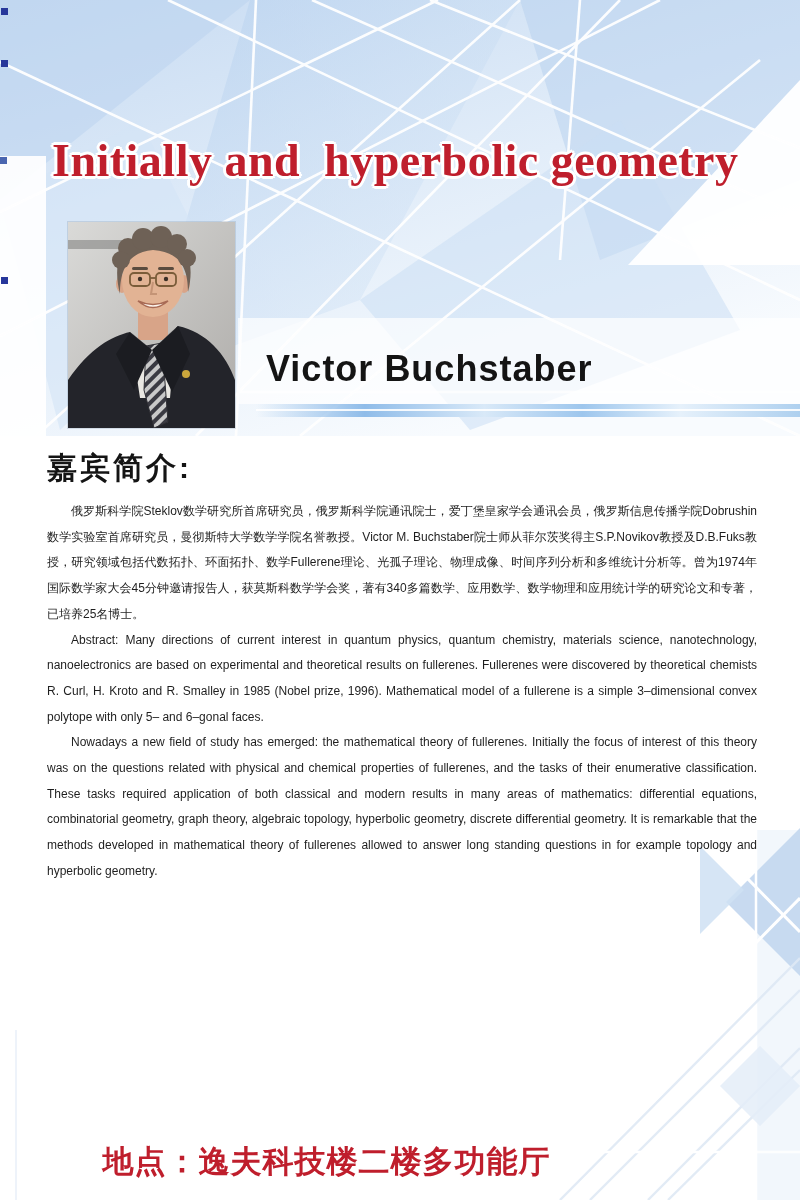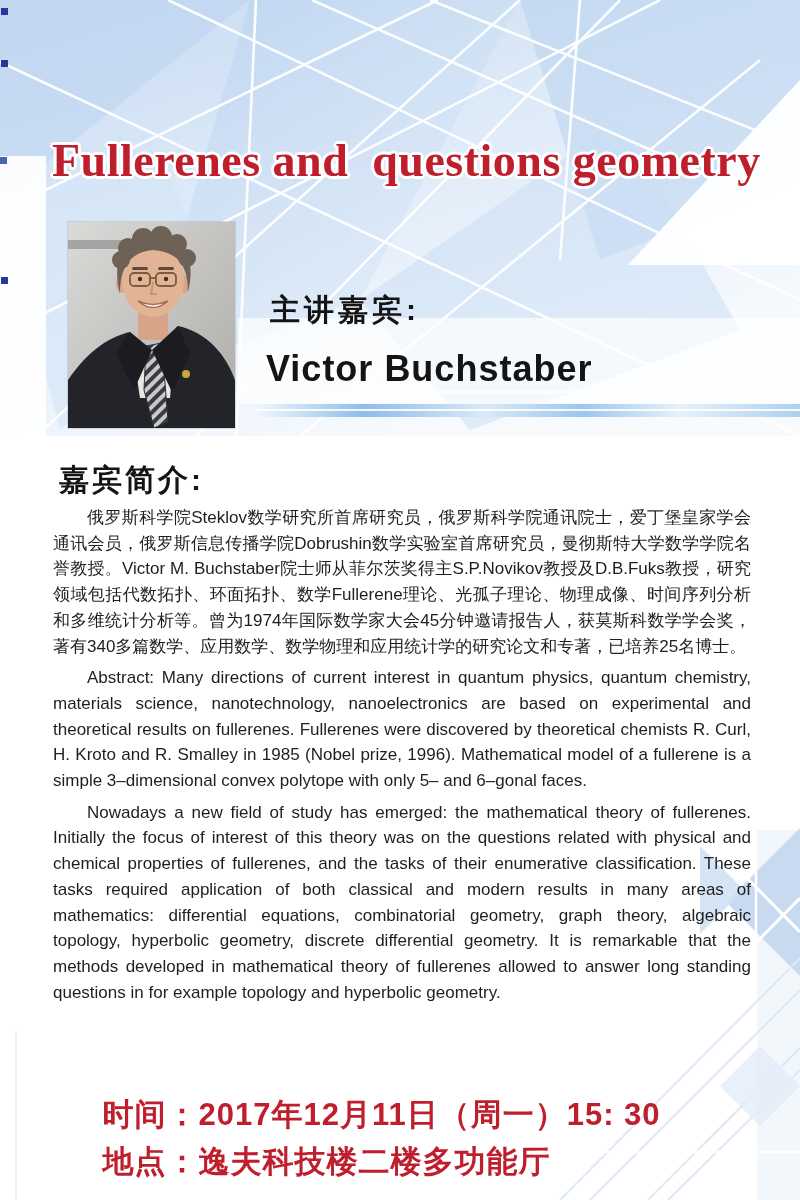--- a/index.html
+++ b/index.html
@@ -45,29 +45,29 @@
     left:256px;top:404px;width:544px;height:13px;
     background:linear-gradient(90deg,
       rgba(173,208,240,0) 0%, #8fbce9 20%, #d9e9f8 42%,
       #9dc6ed 60%, #e6f1fb 78%, #aed0ef 100%);
   }
   .name-stripe::after{
     content:'';position:absolute;left:0;top:5px;width:100%;height:2px;
     background:rgba(255,255,255,0.9);
   }
   .bio-heading{
-    left:47px;top:448px;margin:12px;
+    left:47px;top:448px;margin:0;
     font-size:30px;font-weight:bold;color:#141414;letter-spacing:3px;
   }
   .body-text{
     left:47px;top:499px;width:710px;
   }
   .body-text p{
-    margin:6px;
-    font-size:17px;line-height:25.7px;
+    margin:0;
+    font-size:12px;line-height:25.7px;
     text-align:justify;color:#1e1e1e;
     text-indent:2em;
   }
   .footer-line{
     font-size:31px;font-weight:bold;color:#bf1e2c;letter-spacing:1px;
     white-space:pre-wrap;
   }
   .footer-time{left:64px;top:1058px;}
   .footer-location{left:64px;top:1105px;}
 </style>
@@ -129,21 +129,21 @@
       <line x1="648" y1="1200" x2="800" y2="1048"></line>
       <line x1="800" y1="1070" x2="668" y2="1200"></line>
       <line x1="800" y1="990" x2="590" y2="1200"></line>
       <line x1="530" y1="1152" x2="800" y2="1152" stroke="#ffffff"></line>
     </g>
     <polygon points="760,1046 800,1086 760,1126 720,1086" fill="#e4edf8" opacity="0.85"></polygon>
     <line x1="16" y1="1030" x2="16" y2="1200" stroke="#eef3fa" stroke-width="2"></line>
   </svg>
 
 
-  <h2 class="layer main-title">Fullerenes and  questions geometry</h2>
+  <h2 class="layer main-title">Initially and  hyperbolic geometry</h2>
 
   <div class="layer photo">
     <svg viewBox="0 0 167 206" width="167" height="206">
       <defs>
         <linearGradient id="pbg" x1="0" y1="0" x2="1" y2="1">
           <stop offset="0" stop-color="#dadad8"></stop>
           <stop offset="1" stop-color="#aeaca9"></stop>
         </linearGradient>
         <pattern id="tiestripe" width="8" height="8" patternUnits="userSpaceOnUse" patternTransform="rotate(45)">
           <rect width="8" height="8" fill="#c9c9c9"></rect>
@@ -174,35 +174,31 @@
       <rect x="88" y="51" width="20" height="13" rx="4" fill="none" stroke="#7a5c39" stroke-width="1.8"></rect>
       <line x1="82" y1="56" x2="88" y2="56" stroke="#7a5c39" stroke-width="1.8"></line>
       <circle cx="72" cy="57" r="2.2" fill="#3c3026"></circle>
       <circle cx="98" cy="57" r="2.2" fill="#3c3026"></circle>
       <path d="M85,60 L83,72 L89,72" fill="none" stroke="#c49476" stroke-width="2"></path>
       <path d="M70,79 Q85,92 100,79 Q85,86 70,79 Z" fill="#fdf6ef" stroke="#a86a54" stroke-width="1.5"></path>
       <circle cx="118" cy="152" r="4" fill="#caa63c"></circle>
     </svg>
   </div>
 
-  <div class="layer speaker-label">主讲嘉宾:</div>
 
   <div class="layer speaker-name">Victor Buchstaber</div>
 
   <div class="layer name-stripe"></div>
 
   <h3 class="layer bio-heading">嘉宾简介:</h3>
 
   <div class="layer body-text">
     <p>俄罗斯科学院Steklov数学研究所首席研究员，俄罗斯科学院通讯院士，爱丁堡皇家学会通讯会员，俄罗斯信息传播学院Dobrushin数学实验室首席研究员，曼彻斯特大学数学学院名誉教授。Victor M. Buchstaber院士师从菲尔茨奖得主S.P.Novikov教授及D.B.Fuks教授，研究领域包括代数拓扑、环面拓扑、数学Fullerene理论、光孤子理论、物理成像、时间序列分析和多维统计分析等。曾为1974年国际数学家大会45分钟邀请报告人，获莫斯科数学学会奖，著有340多篇数学、应用数学、数学物理和应用统计学的研究论文和专著，已培养25名博士。</p>
     <p>Abstract: Many directions of current interest in quantum physics, quantum chemistry, materials science, nanotechnology, nanoelectronics are based on experimental and theoretical results on fullerenes. Fullerenes were discovered by theoretical chemists R. Curl, H. Kroto and R. Smalley in 1985 (Nobel prize, 1996). Mathematical model of a fullerene is a simple 3–dimensional convex polytope with only 5– and 6–gonal faces.</p>
     <p>Nowadays a new field of study has emerged: the mathematical theory of fullerenes. Initially the focus of interest of this theory was on the questions related with physical and chemical properties of fullerenes, and the tasks of their enumerative classification. These tasks required application of both classical and modern results in many areas of mathematics: differential equations, combinatorial geometry, graph theory, algebraic topology, hyperbolic geometry, discrete differential geometry. It is remarkable that the methods developed in mathematical theory of fullerenes allowed to answer long standing questions in for example topology and hyperbolic geometry.</p>
   </div>
 
-  <div class="layer footer-line footer-time">
-    <span>时间：</span><span>2017年12月11日（周一）15: 30</span>
-  </div>
 
   <div class="layer footer-line footer-location">
     <span>地点：</span><span>逸夫科技楼二楼多功能厅</span>
   </div>
 
 </div>
 
 </body></html>

